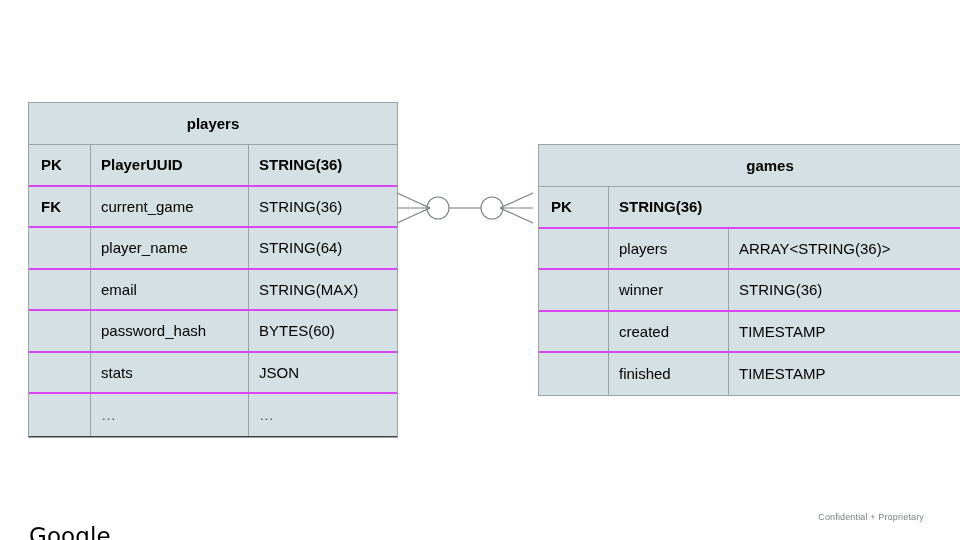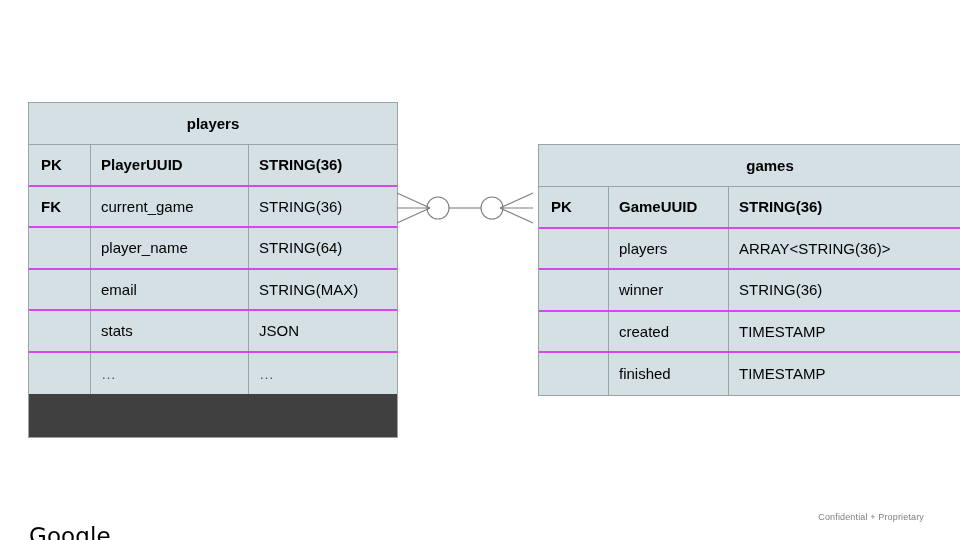--- a/index.html
+++ b/index.html
@@ -154,40 +154,44 @@
       <div class="cell name c1">player_name</div>
       <div class="cell type c2 tail">STRING(64)</div>
     </div>
 
     <div class="row">
       <div class="cell key c0"></div>
       <div class="cell name c1">email</div>
       <div class="cell type c2 tail">STRING(MAX)</div>
     </div>
 
+    <div class="row">
+      <div class="cell key c0"></div>
+      <div class="cell name c1">password_hash</div>
+      <div class="cell type c2 tail">BYTES(60)</div>
+    </div>
 
     <div class="row">
       <div class="cell key c0"></div>
       <div class="cell name c1">stats</div>
       <div class="cell type c2 tail">JSON</div>
     </div>
 
     <div class="row last">
       <div class="cell key c0"></div>
       <div class="cell name c1 ellipsis">…</div>
       <div class="cell type c2 tail ellipsis">…</div>
     </div>
   </div>
 
   <div class="entity" id="games">
     <div class="title-row">games</div>
 
     <div class="row pk">
       <div class="cell key c0">PK</div>
-      <div class="cell name c1">GameUUID</div>
       <div class="cell type c2 tail">STRING(36)</div>
     </div>
 
     <div class="row">
       <div class="cell key c0"></div>
       <div class="cell name c1">players</div>
       <div class="cell type c2 tail">ARRAY&lt;STRING(36)&gt;</div>
     </div>
 
     <div class="row">

